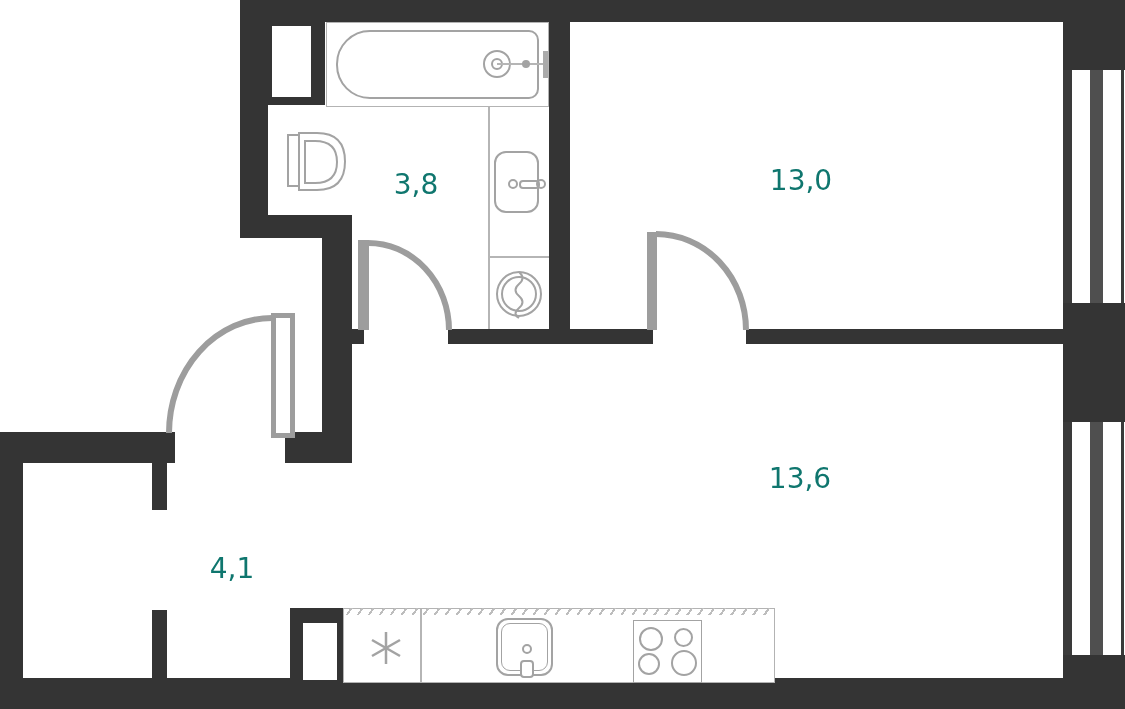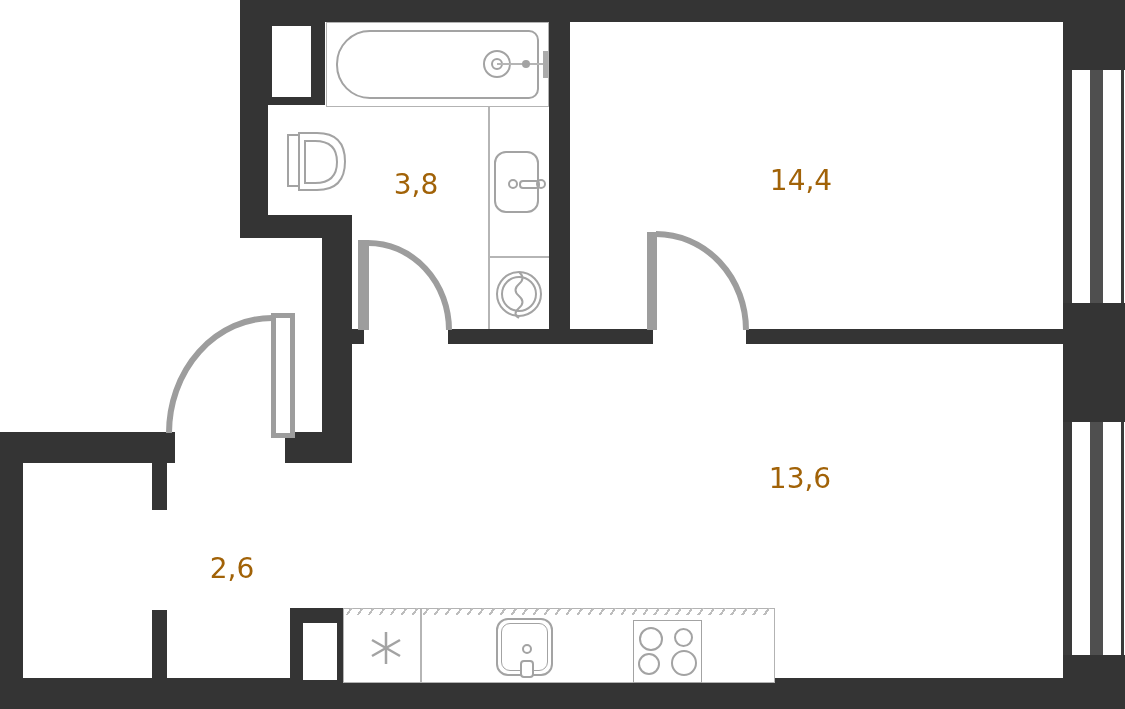--- a/index.html
+++ b/index.html
@@ -9,21 +9,21 @@
   }
   .wall{position:absolute;background:#343434;}
   .shaft{position:absolute;background:#ffffff;}
   .mullion{position:absolute;background:#4f4f4f;}
   .wline{position:absolute;background:#3a3a3a;}
   .fix{position:absolute;border:2px solid #a3a3a3;background:#ffffff;box-sizing:border-box;}
   .thin{position:absolute;background:#b5b5b5;}
   .leaf{position:absolute;background:#9d9d9d;}
   .room-label{
     position:absolute;transform:translate(-50%,-50%);
-    color:#a16207;font-size:28px;letter-spacing:0px;white-space:nowrap;
+    color:#0f766e;font-size:28px;letter-spacing:0px;white-space:nowrap;
   }
   .counter-serration{
     position:absolute;height:7px;
     background:repeating-linear-gradient(-55deg, transparent 0 7px, #bdbdbd 7px 9px);
   }
   svg.overlay{position:absolute;left:0;top:0;pointer-events:none;}
 </style>
 </head>
 <body>
 
@@ -115,17 +115,17 @@
     <path d="M 519 272 q 7 6 0 12 t 0 12 t 0 12 t 0 10" fill="none" stroke="#a3a3a3" stroke-width="2"></path>
 
     <g stroke="#a3a3a3" stroke-width="2.5">
       <line x1="386" y1="632" x2="386" y2="664"></line>
       <line x1="372" y1="640" x2="400" y2="656"></line>
       <line x1="372" y1="656" x2="400" y2="640"></line>
     </g>
   </svg>
 
   <div class="room-label" style="left:416px;top:184px;">3,8</div>
-  <div class="room-label" style="left:801px;top:180px;">14,4</div>
+  <div class="room-label" style="left:801px;top:180px;">13,0</div>
   <div class="room-label" style="left:800px;top:478px;">13,6</div>
-  <div class="room-label" style="left:232px;top:568px;">2,6</div>
+  <div class="room-label" style="left:232px;top:568px;">4,1</div>
 
 </div>
 
 </body></html>

